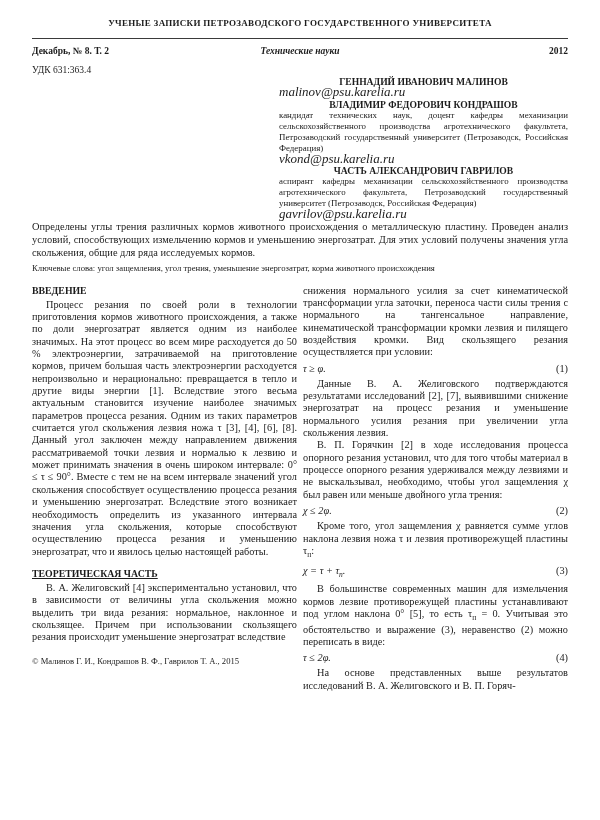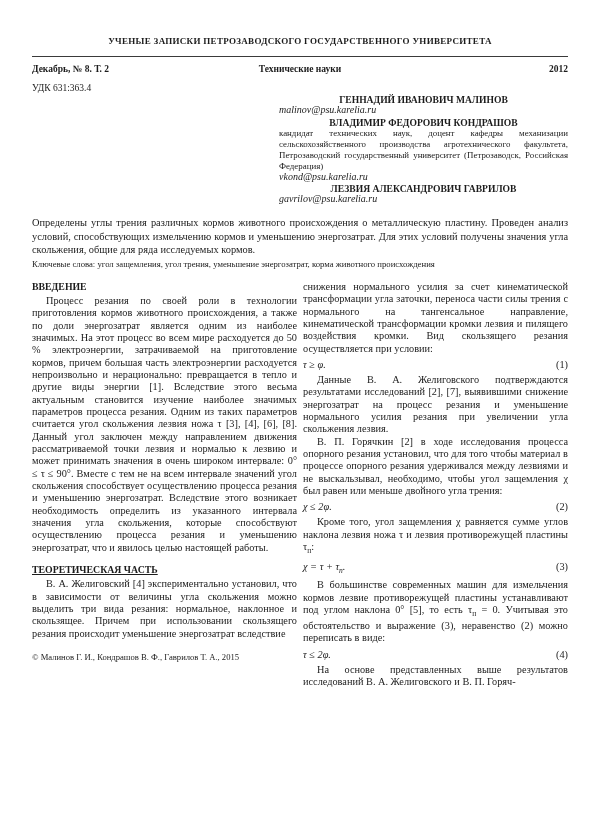--- a/index.html
+++ b/index.html
@@ -1,35 +1,35 @@
 <!DOCTYPE html>
 <html lang="ru"><head>
 <meta charset="utf-8">
 <style>
   html, body { margin: 0; padding: 0; background: #ffffff; }
   .page {
     width: 600px; height: 820px; box-sizing: border-box;
-    padding: 36px 32px 0 32px;
+    padding: 18px 32px 0 32px;
     background: #ffffff; color: #1c1c1c;
     font-family: "Liberation Serif", "DejaVu Serif", serif;
     overflow: hidden;
   }
   .journal-title { text-align: center; font-weight: bold; font-size: 9px; letter-spacing: 0.3px; }
   .header-rule { border: 0; border-top: 1.3px solid #3a3a3a; margin: 10px 0 0 0; }
   .issue-row { display: flex; font-weight: bold; font-size: 9.5px; margin-top: 7px; }
   .issue-row .cell { flex: 1; }
-  .issue-row .c { text-align: center; }
+  .issue-row .c { text-align: center; font-style: italic; }
   .issue-row .r { text-align: right; }
   .udc { font-size: 9.5px; margin-top: 9px; }
   .authors { width: 289px; margin-left: auto; margin-top: 1px; }
   .author-name { text-align: center; font-weight: bold; font-size: 9.6px; margin-top: 1px; }
   .author-bio { font-size: 8.9px; line-height: 10.9px; text-align: justify; hyphens: auto; }
-  .author-email { font-size: 10px; font-style: italic; line-height: 10.9px; }
+  .author-email { font-size: 13px; font-style: italic; line-height: 10.9px; }
   .article-title { text-align: center; font-weight: bold; font-size: 11.2px; margin-top: 15px; }
-  .abstract { font-size: 10.4px; line-height: 13.2px; text-align: justify; margin-top: 11px; hyphens: auto; }
+  .abstract { font-size: 10.4px; line-height: 13.2px; text-align: justify; hyphens: auto; }
   .keywords { font-size: 8.7px; margin-top: 3px; }
   .columns { display: flex; gap: 6px; margin-top: 12px; }
   .col { flex: 1; min-width: 0; }
   .section-heading { font-weight: bold; font-size: 9.8px; margin: 0 0 3px 0; }
   .heading-gap { margin-top: 10px; text-decoration: underline; }
   .col p { font-size: 10.3px; line-height: 12.35px; text-align: justify; margin: 0; text-indent: 14px; hyphens: auto; }
   .col p.no-indent { text-indent: 0; }
   .formula { position: relative; text-align: left; font-size: 10.3px; line-height: 13px; margin: 3px 0; }
   .formula .expr { font-style: italic; }
   .formula .fnum { position: absolute; right: 0; top: 0; font-style: normal; }
@@ -56,21 +56,22 @@
     <div>
       <div class="author-name">ГЕННАДИЙ ИВАНОВИЧ МАЛИНОВ</div>
       <div class="author-email">malinov@psu.karelia.ru</div>
     </div>
     <div>
       <div class="author-name">ВЛАДИМИР ФЕДОРОВИЧ КОНДРАШОВ</div>
       <div class="author-bio">кандидат технических наук, доцент кафедры механизации сельскохозяйственного производства агротехнического факультета, Петрозаводский государственный университет (Петрозаводск, Российская Федерация)</div>
       <div class="author-email">vkond@psu.karelia.ru</div>
     </div>
     <div>
-      <div class="author-name">ЛЕЗВИЯ АЛЕКСАНДРОВИЧ ГАВРИЛОВ</div>
+      <div class="author-name">ЧАСТЬ АЛЕКСАНДРОВИЧ ГАВРИЛОВ</div>
+      <div class="author-bio">аспирант кафедры механизации сельскохозяйственного производства агротехнического факультета, Петрозаводский государственный университет (Петрозаводск, Российская Федерация)</div>
       <div class="author-email">gavrilov@psu.karelia.ru</div>
     </div>
   </div>
 
   <div class="abstract">Определены углы трения различных кормов животного происхождения о металлическую пластину. Проведен анализ условий, способствующих измельчению кормов и уменьшению энергозатрат. Для этих условий получены значения угла скольжения, общие для ряда исследуемых кормов.</div>
   <div class="keywords">Ключевые слова: угол защемления, угол трения, уменьшение энергозатрат, корма животного происхождения</div>
 
   <div class="columns">
 
     <div class="col">

